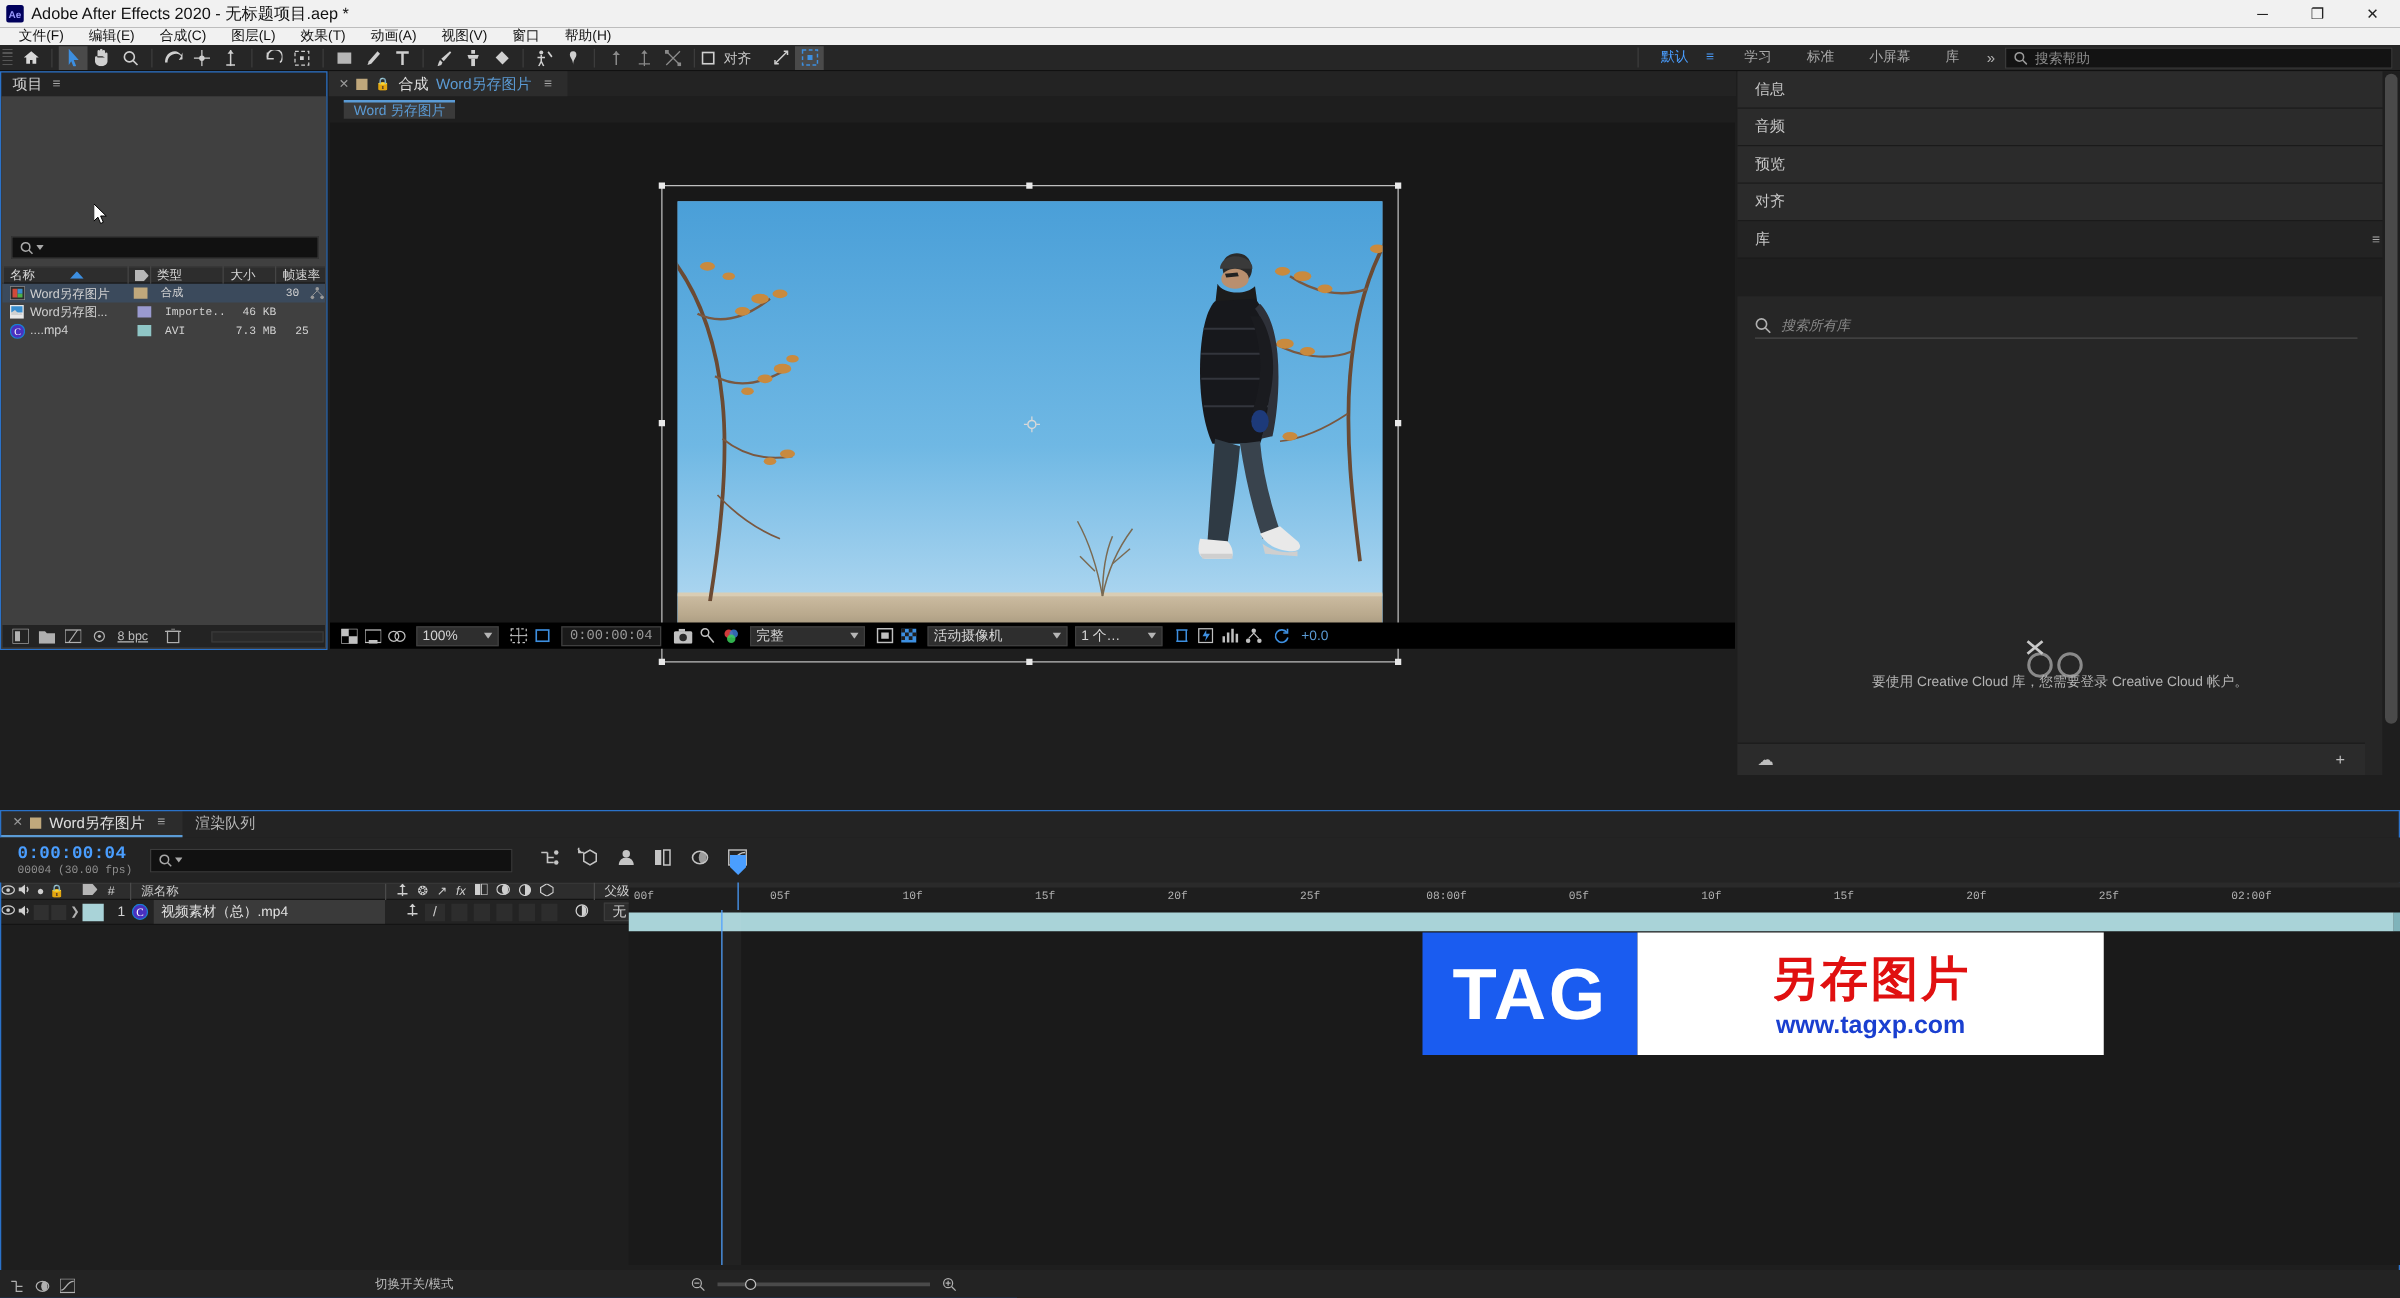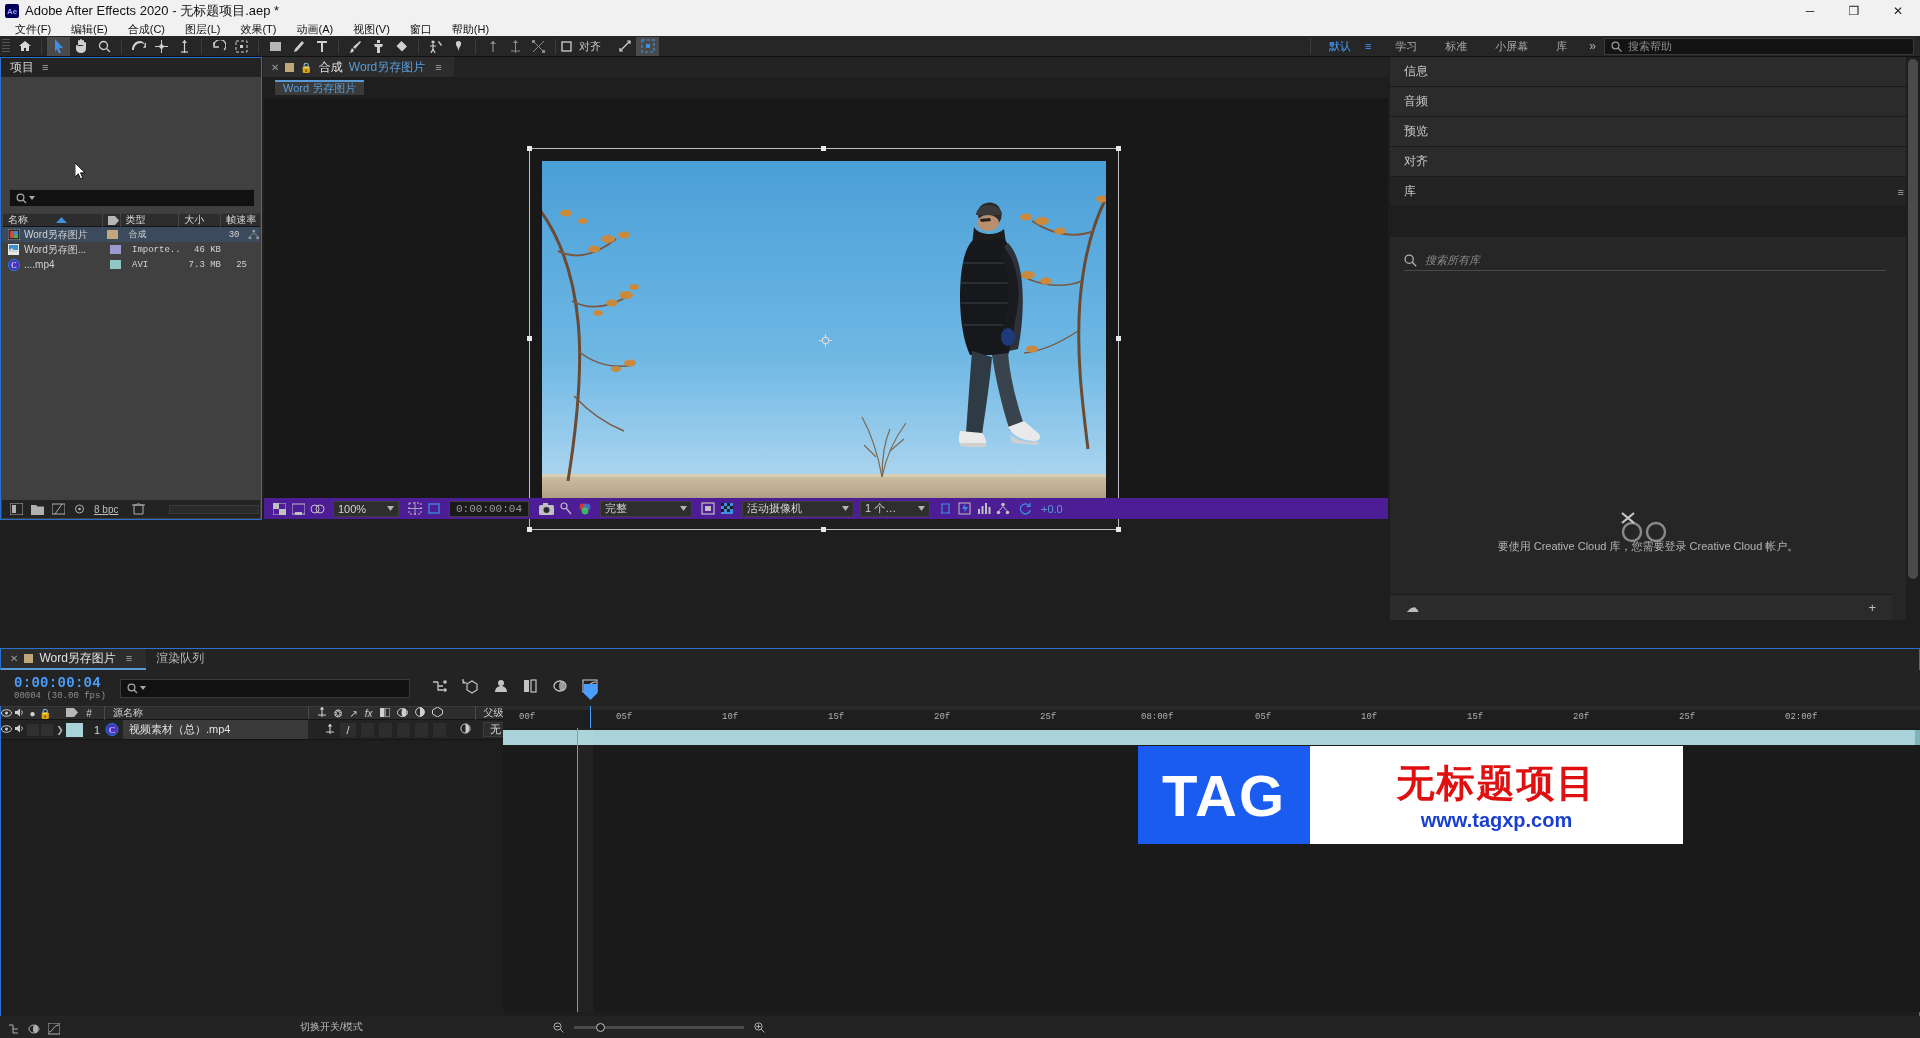--- a/index.html
+++ b/index.html
@@ -97,21 +97,21 @@
   .comp-stage { position:absolute; left:1px; top:41px; right:1px; bottom:22px;
     background:#181818; }
   .viewer { position:absolute; left:278px; top:63px; width:564px; height:356px;
     background:#6fb0e0; overflow:hidden; }
   .sel-box { position:absolute; left:265px; top:50px; width:590px; height:382px;
     border:1px solid #bfbfbf; }
   .handle { position:absolute; width:5px; height:5px; background:#e8e8e8; }
   .anchor { position:absolute; left:297px; top:185px; width:11px; height:11px; }
 
   .comp-foot { position:absolute; left:1px; right:1px; bottom:1px; height:21px;
-    background:#4c1d95; display:flex; align-items:center; gap:0px; padding-left:6px; }
+    background:#000000; display:flex; align-items:center; gap:0px; padding-left:6px; }
   .cf-ic { width:19px; height:17px; display:flex; align-items:center; justify-content:center;
     color:#c0c0c0; font-size:11px; }
   .cf-sel { height:16px; background:#2e2e2e; border:1px solid #3f3f3f; display:flex;
     align-items:center; padding:0 4px; font-size:11px; color:#d5d5d5; gap:8px; }
   .cf-time { height:16px; background:#1a1a1a; border:1px solid #3f3f3f; padding:0 6px;
     font-size:11px; color:#9a9a9a; line-height:15px;
     font-family:"Liberation Mono","DejaVu Sans Mono",monospace;}
   .cf-txt { font-size:11px; color:#5b9bd5; padding-left:6px; }
 
   
@@ -967,21 +967,21 @@
       </span>
       <span style="margin-left:12px;width:128px;height:15px;background:#2d2d2d;border:1px solid #3c3c3c;display:flex;align-items:center;padding:0 6px;color:#d8d8d8">
         <span>无</span>
         <svg width="8" height="5" viewBox="0 0 8 5" style="margin-left:auto">
             <path d="M0 0h8L4 5z" fill="#b5b5b5"></path>
           </svg>
       </span>
     </div>
 
     <div class="ruler">
-      <span class="tick" style="left:16px">00f</span>
+      <span class="tick" style="left:4px">00f</span>
       <span class="tick" style="left:113px">05f</span>
       <span class="tick" style="left:219px">10f</span>
       <span class="tick" style="left:325px">15f</span>
       <span class="tick" style="left:431px">20f</span>
       <span class="tick" style="left:537px">25f</span>
       <span class="tick" style="left:638px">08:00f</span>
       <span class="tick" style="left:752px">05f</span>
       <span class="tick" style="left:858px">10f</span>
       <span class="tick" style="left:964px">15f</span>
       <span class="tick" style="left:1070px">20f</span>
@@ -1040,18 +1040,18 @@
       <svg width="12" height="12" viewBox="0 0 12 12">
           <rect x="0" y="0" width="12" height="11" fill="none" stroke="#b0b0b0"></rect>
           <path d="M1 9C5 9 5 2 11 2" stroke="#b0b0b0" fill="none"></path>
         </svg>
     </div>
   </div>
 
   <div class="wm">
     <div class="wm-blue">TAG</div>
     <div class="wm-right">
-      <div class="wm-cn">无标题项目</div>
+      <div class="wm-cn">另存图片</div>
       <div class="wm-url">www.tagxp.com</div>
     </div>
   </div>
 
 </div>
 
 </body></html>

